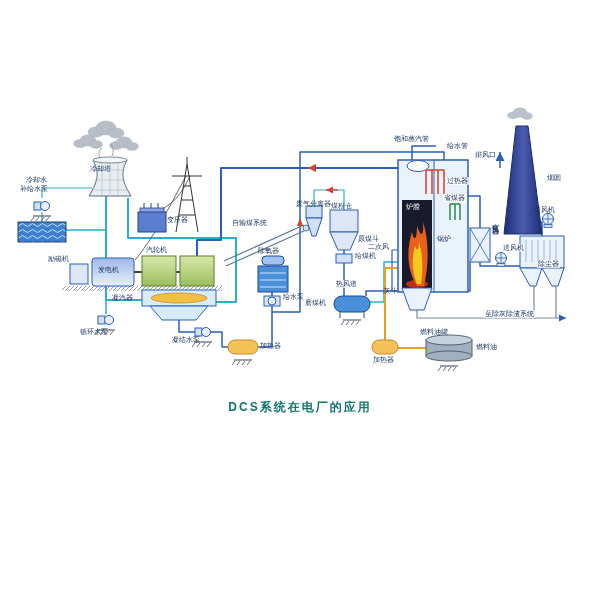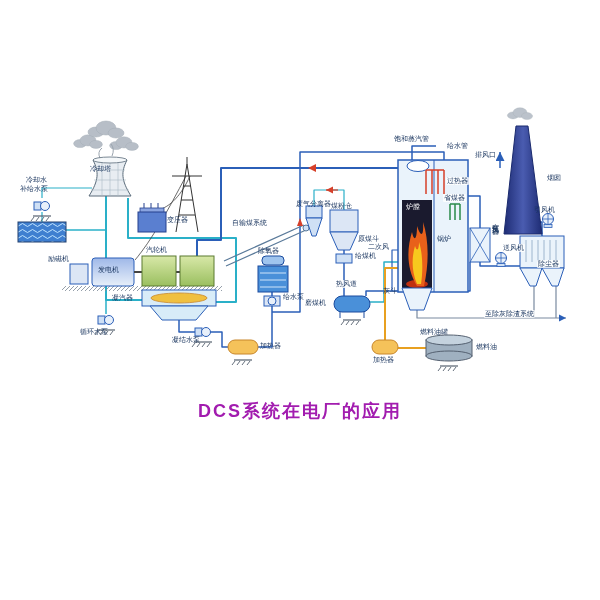--- a/index.html
+++ b/index.html
@@ -4,21 +4,21 @@
 <style>
   html,body{margin:0;padding:0;background:#fff;}
   .stage{position:relative;width:600px;height:600px;background:#ffffff;overflow:hidden;
          font-family:"Liberation Sans","DejaVu Sans",sans-serif;}
   .stage svg{position:absolute;left:0;top:0;}
   .lbl{position:absolute;font-size:7px;line-height:8px;color:#16325c;white-space:nowrap;}
   .lbl-w{color:#ffffff;}
   .lbl-v{writing-mode:vertical-rl;letter-spacing:1px;}
   .chip{background:rgba(255,255,255,.78);padding:0 1px;border-radius:1px;}
   .title{position:absolute;left:50%;top:399px;transform:translateX(-50%);
-         font-size:18px;font-weight:bold;color:#a21caf;letter-spacing:2px;}
+         font-size:12px;font-weight:bold;color:#0f766e;letter-spacing:2px;}
 </style>
 </head>
 <body>
 
 <div class="stage">
 
 <svg width="600" height="600" viewBox="0 0 600 600">
   <defs>
     <pattern id="hatch" width="4" height="4" patternUnits="userSpaceOnUse">
       <path d="M0,4 L4,0" stroke="#7a8694" stroke-width="0.8"></path>

